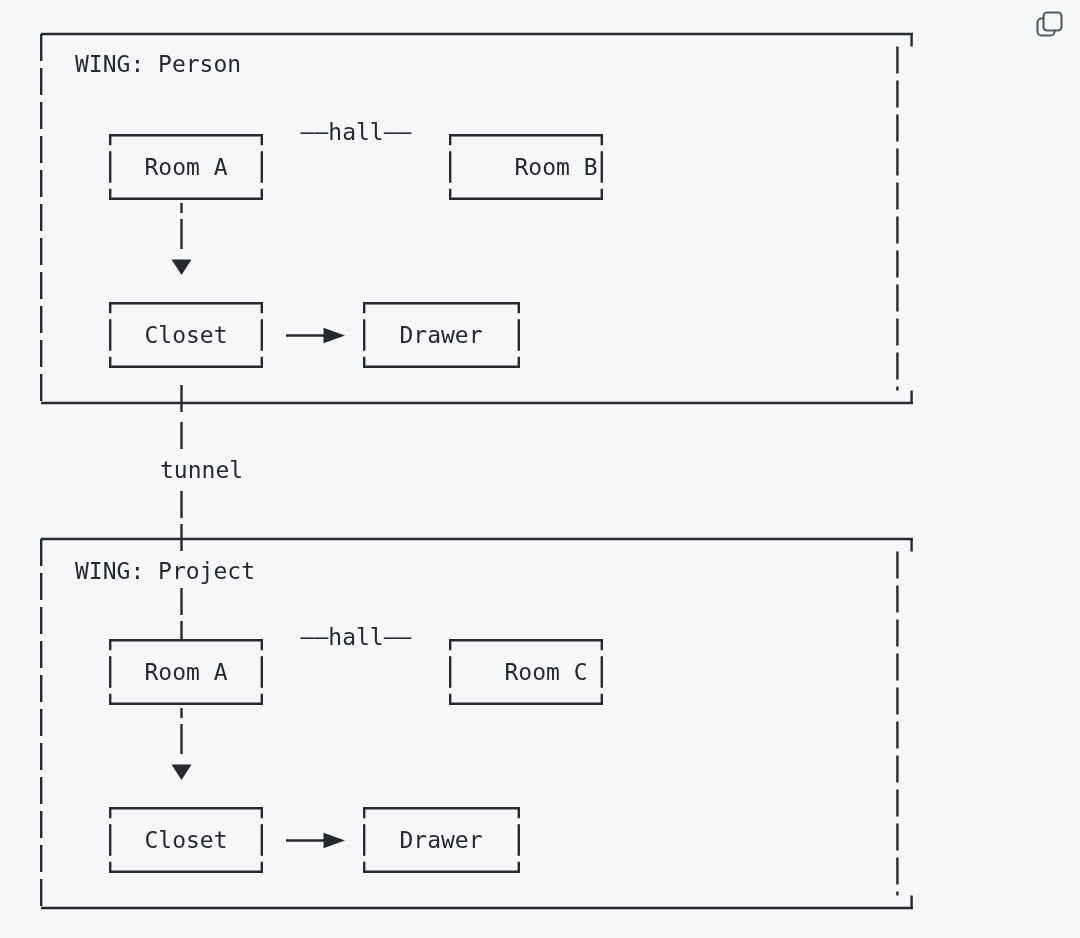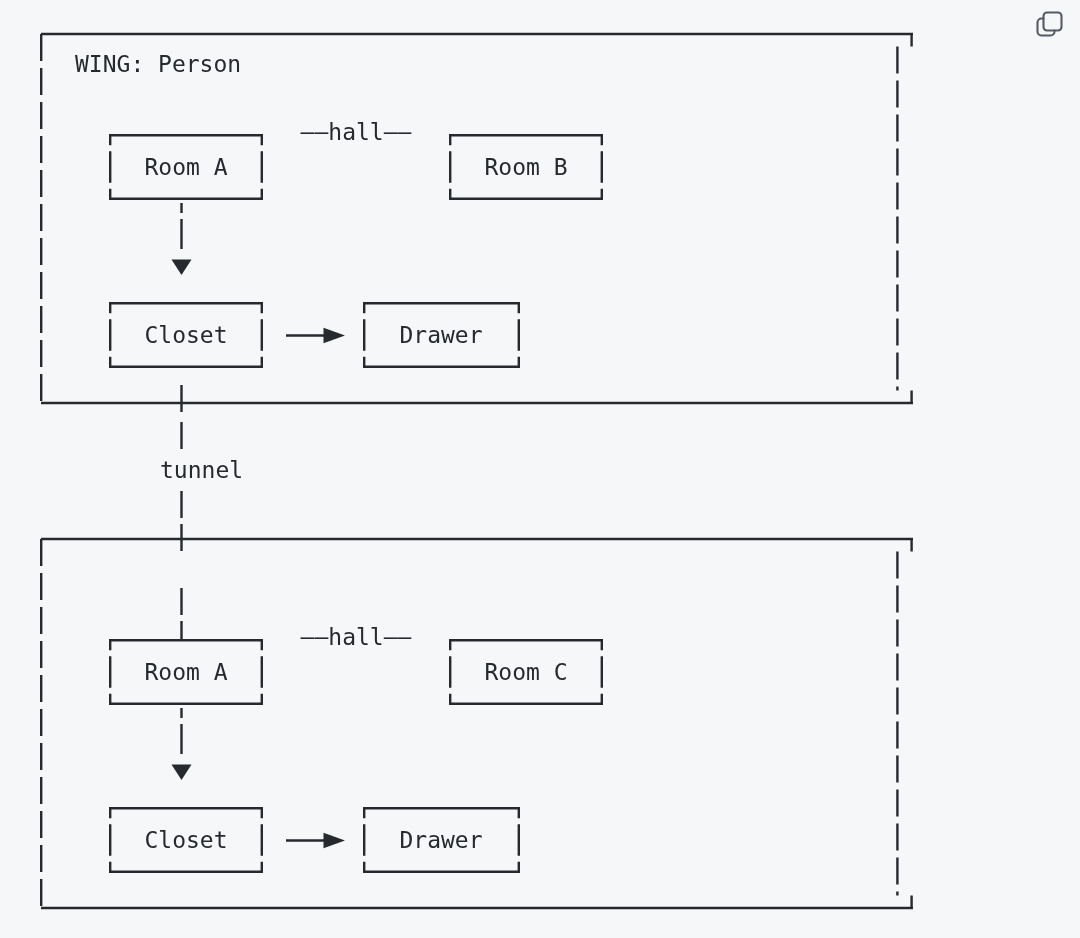--- a/index.html
+++ b/index.html
@@ -110,29 +110,30 @@
     </g>
     <g>
       <path class="stroke" d="M286 840.5 H324.5"></path>
       <path class="fillshape" d="M323.5 832.8 L345 840.5 L323.5 848.2 Z"></path>
     </g>
   </svg>
 
   <div class="lbl left-anchor" style="left:75px;top:64px">WING: Person</div>
   <div class="lbl" style="left:356px;top:132px">——hall——</div>
   <div class="lbl" style="left:186px;top:167px">Room A</div>
-  <div class="lbl" style="left:526px;top:167px">Room B</div>
+  <div class="lbl" style="left:556px;top:167px">Room B</div>
   <div class="lbl" style="left:186px;top:335px">Closet</div>
   <div class="lbl" style="left:441px;top:335px">Drawer</div>
 
   <div class="lbl left-anchor" style="left:160px;top:470px">tunnel</div>
 
+  <div class="lbl left-anchor" style="left:75px;top:571px">WING: Project</div>
   <div class="lbl" style="left:356px;top:637px">——hall——</div>
   <div class="lbl" style="left:186px;top:672px">Room A</div>
-  <div class="lbl" style="left:526px;top:672px">Room C</div>
+  <div class="lbl" style="left:546px;top:672px">Room C</div>
   <div class="lbl" style="left:186px;top:840px">Closet</div>
   <div class="lbl" style="left:441px;top:840px">Drawer</div>
 
   <button class="copy-btn">
     <svg width="36" height="36" viewBox="0 0 36 36">
       <g fill="none" stroke="#555b63" stroke-width="2.1" stroke-linecap="round" stroke-linejoin="round">
         <rect x="11.5" y="8.5" width="18" height="18" rx="3.5"></rect>
         <path d="M11.5 14.5 h-2 a4 4 0 0 0 -4 4 v9 a4 4 0 0 0 4 4 h9 a4 4 0 0 0 4 -4 v-1"></path>
       </g>
     </svg>

